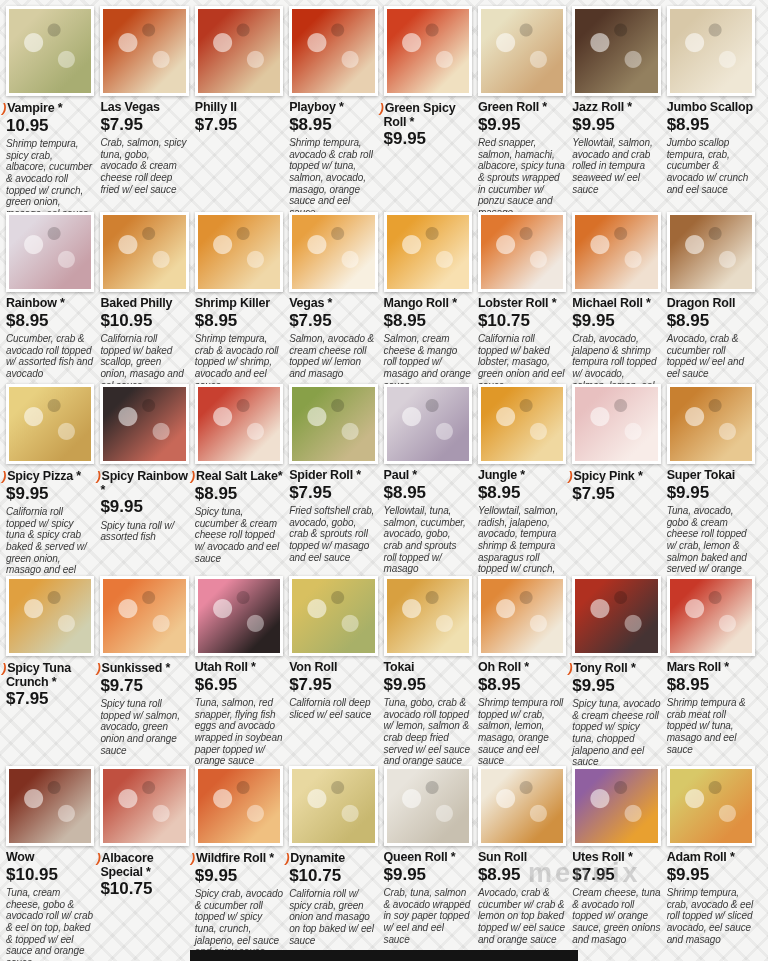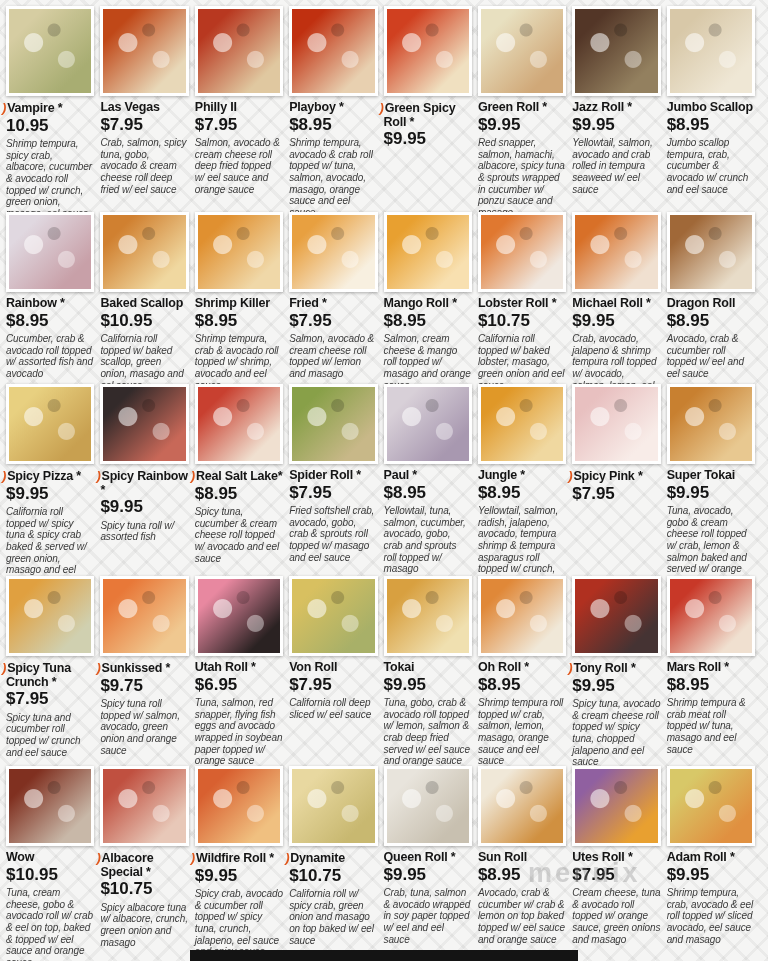--- a/index.html
+++ b/index.html
@@ -79,21 +79,20 @@
     </div>
     <div class="price">$7.95</div>
     <div class="desc">Crab, salmon, spicy tuna, gobo, avocado &amp; cream cheese roll deep fried w/ eel sauce</div>
   </div>
     <div class="menu-item row1">
     <div class="photo" style="background: linear-gradient(135deg, rgb(184, 56, 32) 20%, rgb(224, 200, 160) 80%);"></div>
     <div class="title">
       <span class="nm">Philly II</span>
     </div>
     <div class="price">$7.95</div>
-    <div class="desc">Salmon, avocado &amp; cream cheese roll deep fried topped w/ eel sauce and orange sauce</div>
   </div>
     <div class="menu-item row1">
     <div class="photo" style="background: linear-gradient(135deg, rgb(192, 48, 16) 20%, rgb(232, 208, 176) 80%);"></div>
     <div class="title">
       <span class="nm">Playboy *</span>
     </div>
     <div class="price">$8.95</div>
     <div class="desc">Shrimp tempura, avocado &amp; crab roll topped w/ tuna, salmon, avocado, masago, orange sauce and eel sauce</div>
   </div>
     <div class="menu-item row1">
@@ -131,37 +130,37 @@
     <div class="photo" style="background: linear-gradient(135deg, rgb(224, 216, 224) 20%, rgb(200, 160, 168) 80%);"></div>
     <div class="title">
       <span class="nm">Rainbow *</span>
     </div>
     <div class="price">$8.95</div>
     <div class="desc">Cucumber, crab &amp; avocado roll topped w/ assorted fish and avocado</div>
   </div>
     <div class="menu-item">
     <div class="photo" style="background: linear-gradient(135deg, rgb(208, 128, 48) 20%, rgb(240, 216, 160) 80%);"></div>
     <div class="title">
-      <span class="nm">Baked Scallop</span>
+      <span class="nm">Baked Philly</span>
     </div>
     <div class="price">$10.95</div>
     <div class="desc">California roll topped w/ baked scallop, green onion, masago and eel sauce</div>
   </div>
     <div class="menu-item">
     <div class="photo" style="background: linear-gradient(135deg, rgb(224, 144, 48) 20%, rgb(240, 216, 168) 80%);"></div>
     <div class="title">
       <span class="nm">Shrimp Killer</span>
     </div>
     <div class="price">$8.95</div>
     <div class="desc">Shrimp tempura, crab &amp; avocado roll topped w/ shrimp, avocado and eel sauce</div>
   </div>
     <div class="menu-item">
     <div class="photo" style="background: linear-gradient(135deg, rgb(232, 160, 64) 20%, rgb(248, 240, 224) 80%);"></div>
     <div class="title">
-      <span class="nm">Fried *</span>
+      <span class="nm">Vegas *</span>
     </div>
     <div class="price">$7.95</div>
     <div class="desc">Salmon, avocado &amp; cream cheese roll topped w/ lemon and masago</div>
   </div>
     <div class="menu-item">
     <div class="photo" style="background: linear-gradient(135deg, rgb(232, 160, 48) 20%, rgb(248, 224, 176) 80%);"></div>
     <div class="title">
       <span class="nm">Mango Roll *</span>
     </div>
     <div class="price">$8.95</div>
@@ -253,21 +252,20 @@
     </div>
     <div class="price">$9.95</div>
     <div class="desc">Tuna, avocado, gobo &amp; cream cheese roll topped w/ crab, lemon &amp; salmon baked and served w/ orange sauce, eel sauce and masago</div>
   </div>
     <div class="menu-item">
     <div class="photo" style="background: linear-gradient(135deg, rgb(224, 160, 64) 20%, rgb(208, 208, 176) 80%);"></div>
     <div class="title">
       <span class="chili">)</span><span class="nm">Spicy Tuna Crunch *</span>
     </div>
     <div class="price">$7.95</div>
-    <div class="desc">Spicy tuna and cucumber roll topped w/ crunch and eel sauce</div>
   </div>
     <div class="menu-item">
     <div class="photo" style="background: linear-gradient(135deg, rgb(232, 120, 56) 20%, rgb(240, 200, 144) 80%);"></div>
     <div class="title">
       <span class="chili">)</span><span class="nm">Sunkissed *</span>
     </div>
     <div class="price">$9.75</div>
     <div class="desc">Spicy tuna roll topped w/ salmon, avocado, green onion and orange sauce</div>
   </div>
     <div class="menu-item">
@@ -325,21 +323,20 @@
     </div>
     <div class="price">$10.95</div>
     <div class="desc">Tuna, cream cheese, gobo &amp; avocado roll w/ crab &amp; eel on top, baked &amp; topped w/ eel sauce and orange sauce</div>
   </div>
     <div class="menu-item">
     <div class="photo" style="background: linear-gradient(135deg, rgb(192, 80, 64) 20%, rgb(232, 200, 184) 80%);"></div>
     <div class="title">
       <span class="chili">)</span><span class="nm">Albacore Special *</span>
     </div>
     <div class="price">$10.75</div>
-    <div class="desc">Spicy albacore tuna w/ albacore, crunch, green onion and masago</div>
   </div>
     <div class="menu-item">
     <div class="photo" style="background: linear-gradient(135deg, rgb(216, 96, 48) 20%, rgb(240, 192, 128) 80%);"></div>
     <div class="title">
       <span class="chili">)</span><span class="nm">Wildfire Roll *</span>
     </div>
     <div class="price">$9.95</div>
     <div class="desc">Spicy crab, avocado &amp; cucumber roll topped w/ spicy tuna, crunch, jalapeno, eel sauce and spicy sauce</div>
   </div>
     <div class="menu-item">

